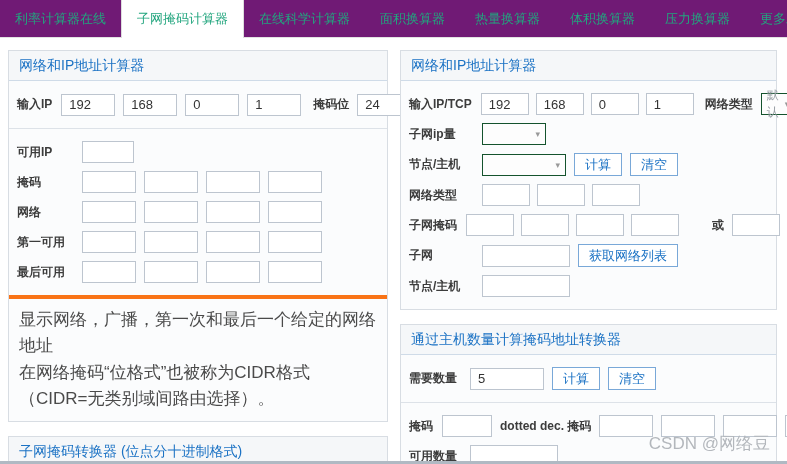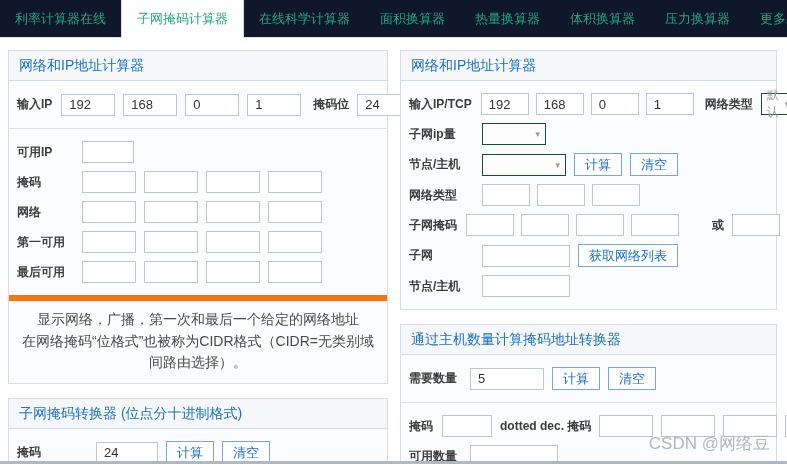--- a/index.html
+++ b/index.html
@@ -1,21 +1,21 @@
 <!DOCTYPE html>
 <html><head>
 <meta charset="utf-8">
 <style>
   html,body{margin:0;padding:0;}
   body{
     width:787px;height:464px;overflow:hidden;position:relative;background:#fff;
     font-family:"Liberation Sans","DejaVu Sans",sans-serif;
   }
   
-  .nav{display:flex;align-items:stretch;height:37px;background:#0f172a;border-bottom:1px solid #e2e2e2;}
+  .nav{display:flex;align-items:stretch;height:37px;background:#701a75;border-bottom:1px solid #e2e2e2;}
   .tab{display:flex;align-items:center;padding:0 15px;font-size:13px;color:#22a57e;cursor:pointer;white-space:nowrap;}
   .tab.active{background:#fff;border-left:1px solid #ddd;border-right:1px solid #ddd;position:relative;margin-bottom:-1px;}
 
   .content{display:flex;gap:12px;padding:12px 8px 0 8px;}
   .col{display:flex;flex-direction:column;gap:14px;}
   .col-left{width:380px;}
   .col-right{width:377px;}
 
   .panel{background:#fbfcfd;border:1px solid #d8dde3;}
   .panel-h{padding:6px 10px 5px;font-size:14px;color:#1b72c4;background:#f5f7f9;border-bottom:1px solid #cfdbe8;}
@@ -34,21 +34,21 @@
   input.single{width:36px;}
   input.mid{width:46px;}
   input.wide{width:72px;}
   .btn{margin-left:8px;background:#fff;border:1px solid #79a8d8;color:#1b72c4;font-size:13px;
        padding:2px 10px;height:23px;cursor:pointer;font-family:"Liberation Sans","DejaVu Sans",sans-serif;}
   .select{border:1px solid #14532d;background:#fdfdfd;height:20px;display:inline-flex;align-items:center;
           justify-content:space-between;padding:0 5px;font-size:12px;color:#9aa0a6;cursor:pointer;}
   .select .sel-caret{font-size:9px;color:#999;margin-left:6px;}
   .sel-s{width:52px;}
   .sel-m{width:72px;}
-  .note{font-size:14px;color:#4a4a4a;line-height:1.55;padding:8px 10px 9px;border-top:6px solid #f97316;text-align:center;}
+  .note{font-size:17px;color:#4a4a4a;line-height:1.55;padding:8px 10px 9px;border-top:4px solid #f97316;}
   .or{margin-left:26px;margin-right:8px;}
   .watermark{position:absolute;right:17px;top:432px;font-size:17px;color:#b3b7bc;z-index:5;pointer-events:none;}
   .bottombar{position:absolute;left:0;right:0;bottom:0;height:3px;background:#b0b9c3;}
 </style>
 </head>
 <body>
 
 <div class="nav">
   <div class="tab">
       <span>利率计算器在线</span>

